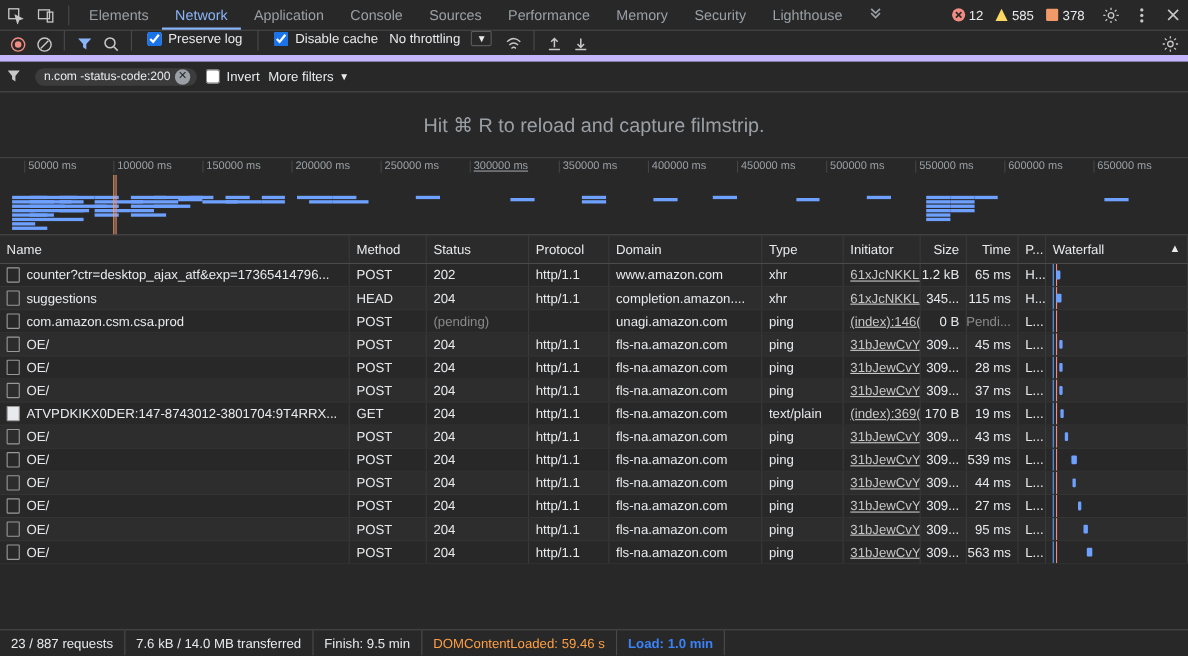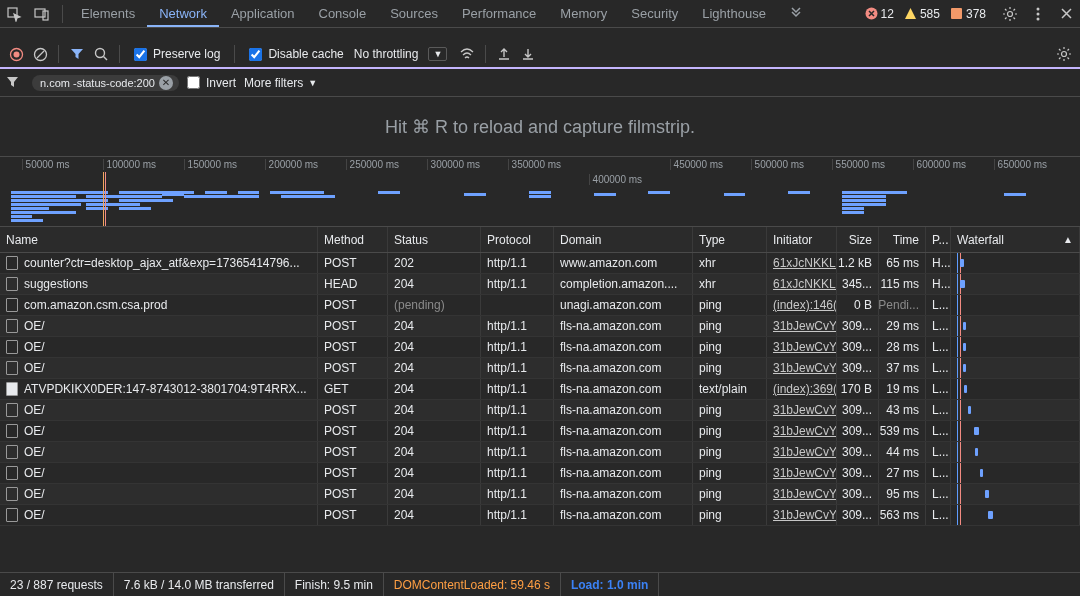--- a/index.html
+++ b/index.html
@@ -5,21 +5,21 @@
 * { margin: 0; padding: 0; box-sizing: border-box; }
 body {
   width: 1080px; height: 596px;
   background: #282828;
   color: #e8eaed;
   font-family: -apple-system, "Helvetica Neue", Arial, sans-serif;
   font-size: 12px;
   overflow: hidden;
   position: relative;
 }
-.toolbar { display: flex; align-items: center; height: 28px; border-bottom: 2px solid #c4b5fd; padding: 0 4px; margin-top: 13px; }
+.toolbar { display: flex; align-items: flex-start; height: 28px; border-bottom: 6px solid #c4b5fd; padding: 0 4px; }
 .tab-row { display: flex; align-items: center; height: 28px; border-bottom: 1px solid #4a4a4a; }
 .tab { padding: 0 12px; color: #9aa0a6; cursor: pointer; height: 100%; display: flex; align-items: center; font-size: 13px; }
 .tab.active { color: #8ab4f8; box-shadow: inset 0 -2px 0 #8ab4f8; }
 .tab-icon { width: 28px; display: flex; align-items: center; justify-content: center; color: #9aa0a6; cursor: pointer; }
 .spacer { flex: 1; }
 .err-count { display: flex; align-items: center; gap: 3px; margin-right: 10px; font-size: 12px; }
 .toolbar .btn { width: 24px; height: 24px; display: flex; align-items: center; justify-content: center; cursor: pointer; color: #c7c7c7; }
 .divider { width: 1px; height: 18px; background: #4a4a4a; margin: 0 6px; }
 .checkbox { display: flex; align-items: center; gap: 6px; margin: 0 8px; cursor: pointer; }
 .checkbox input { accent-color: #1a73e8; width: 13px; height: 13px; }
@@ -227,23 +227,23 @@
   <span>Hit ⌘ R to reload and capture filmstrip.</span>
 </div>
 
 <div class="overview">
   <div class="ticks" id="ov-ticks">
       <div class="tick" style="left: 2%;">50000 ms</div>
       <div class="tick" style="left: 9.5%;">100000 ms</div>
       <div class="tick" style="left: 17%;">150000 ms</div>
       <div class="tick" style="left: 24.5%;">200000 ms</div>
       <div class="tick" style="left: 32%;">250000 ms</div>
-      <div class="tick" style="left: 39.5%;">300000 ms</div>
+      <div class="tick" style="left: 39.5%; text-decoration: underline;">300000 ms</div>
       <div class="tick" style="left: 47%;">350000 ms</div>
-      <div class="tick" style="left: 54.5%; margin-top: 15px;">400000 ms</div>
+      <div class="tick" style="left: 54.5%;">400000 ms</div>
       <div class="tick" style="left: 62%; text-align: center;">450000 ms</div>
       <div class="tick" style="left: 69.5%;">500000 ms</div>
       <div class="tick" style="left: 77%;">550000 ms</div>
       <div class="tick" style="left: 84.5%;">600000 ms</div>
       <div class="tick" style="left: 92%;">650000 ms</div>
     </div>
   <div class="bars" id="ov-bars">
       <div class="bar" style="left: 1%; top: 18px; width: 3%;"></div>
       <div class="bar" style="left: 1%; top: 22px; width: 5%;"></div>
       <div class="bar" style="left: 1%; top: 26px; width: 4%;"></div>
@@ -392,21 +392,21 @@
         <span class="file-ico" style=""></span>
         <span style="overflow:hidden;text-overflow:ellipsis">OE/</span>
       </div>
       <div class="cell c-method">POST</div>
       <div class="cell c-status">204</div>
       <div class="cell c-proto">http/1.1</div>
       <div class="cell c-domain">fls-na.amazon.com</div>
       <div class="cell c-type">ping</div>
       <div class="cell c-init">31bJewCvY</div>
       <div class="cell c-size">309...</div>
-      <div class="cell c-time">29 ms</div>
+      <div class="cell c-time">45 ms</div>
       <div class="cell c-pri">L...</div>
       <div class="cell c-wf">
         <div class="wf-line" style="left:6px;background:#5e9cff"></div>
         <div class="wf-line" style="left:9px;background:#f28b82"></div>
         <div class="wf-bar" style="left:12px;width:3px"></div>
       </div>
     </div>
     <div class="table-row">
       <div class="cell c-name">
         <span class="file-ico" style=""></span>

